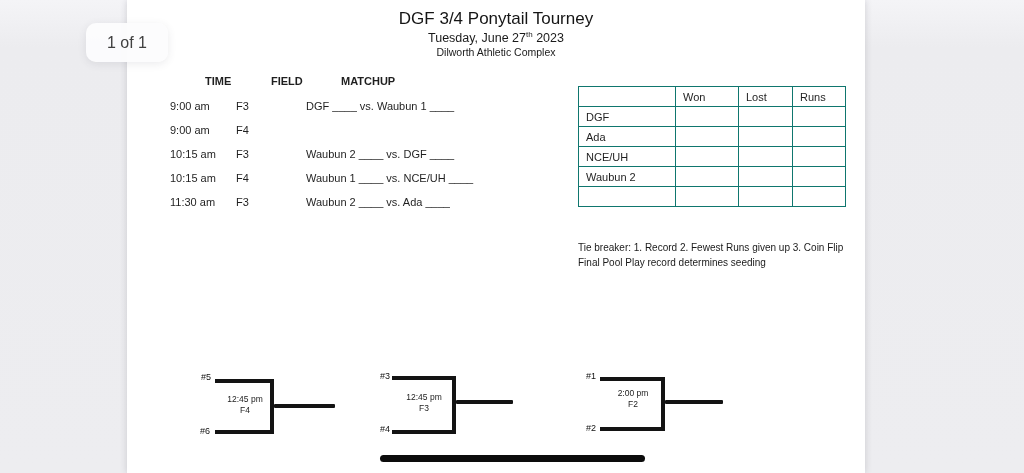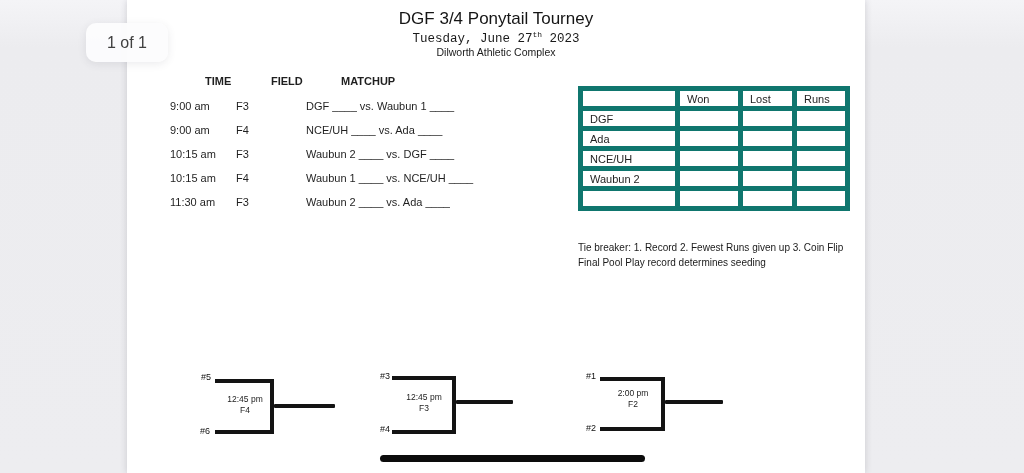--- a/index.html
+++ b/index.html
@@ -36,21 +36,21 @@
     margin-left: 8px;
   }
 
   
   .doc-title {
     position: absolute; left: 0; top: 9px; width: 100%;
     text-align: center; font-size: 17px; color: #151515;
   }
   .doc-subtitle {
     position: absolute; left: 0; top: 30px; width: 100%;
-    text-align: center; font-size: 12.5px; color: #1a1a1a; font-family: Liberation Mono, monospace;
+    text-align: center; font-size: 12.5px; color: #1a1a1a;
   }
   .doc-subtitle sup { font-size: 8px; }
   .doc-location {
     position: absolute; left: 0; top: 46px; width: 100%;
     text-align: center; font-size: 10.5px; color: #1a1a1a;
   }
 
   
   .schedule {
     position: absolute; left: 43px; top: 75px; width: 370px;
@@ -63,21 +63,21 @@
   .c-match { flex: 1; white-space: pre; }
 
   
   .standings {
     position: absolute; left: 451px; top: 86px;
     border-collapse: collapse;
     table-layout: fixed;
     font-size: 11px;
   }
   .standings td {
-    border: 5px solid #0f766e;
+    border: 1px solid #0f766e;
     height: 20px;
     padding: 0 0 0 7px;
     vertical-align: middle;
     overflow: hidden; white-space: nowrap;
   }
   .col-team { width: 97px; } .col-won { width: 63px; }
   .col-lost { width: 54px; } .col-runs { width: 53px; }
 
   .tiebreaker {
     position: absolute; left: 451px; top: 240px; width: 290px;
@@ -150,21 +150,20 @@
         <div class="c-match">MATCHUP</div>
       </div>
       <div class="sched-row">
         <div class="c-time">9:00 am</div>
         <div class="c-field">F3</div>
         <div class="c-match">DGF ____ vs. Waubun 1 ____</div>
       </div>
       <div class="sched-row">
         <div class="c-time">9:00 am</div>
         <div class="c-field">F4</div>
-        <div class="c-match">NCE/UH ____ vs. Ada ____</div>
       </div>
       <div class="sched-row">
         <div class="c-time">10:15 am</div>
         <div class="c-field">F3</div>
         <div class="c-match">Waubun 2 ____ vs. DGF ____</div>
       </div>
       <div class="sched-row">
         <div class="c-time">10:15 am</div>
         <div class="c-field">F4</div>
         <div class="c-match">Waubun 1 ____ vs. NCE/UH ____</div>

